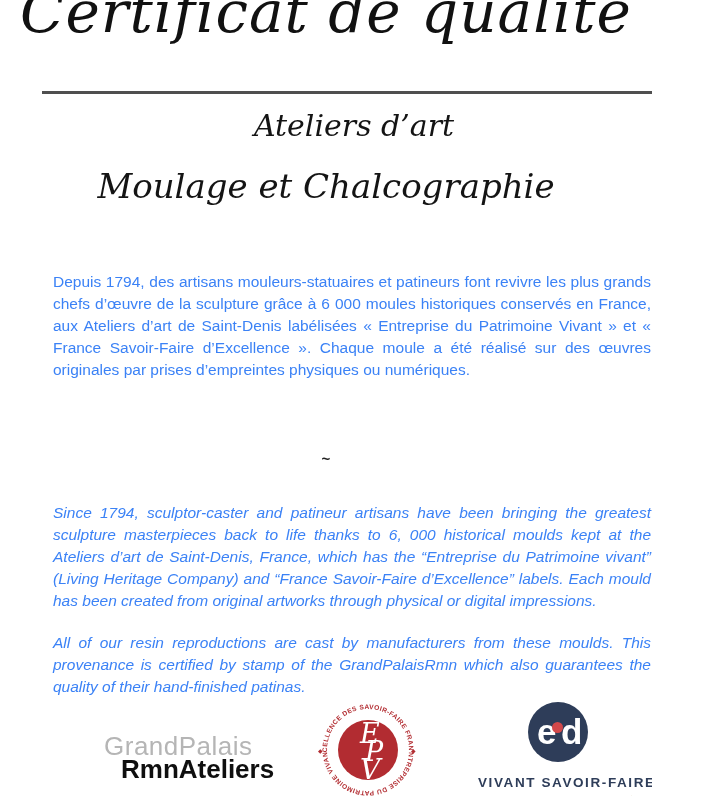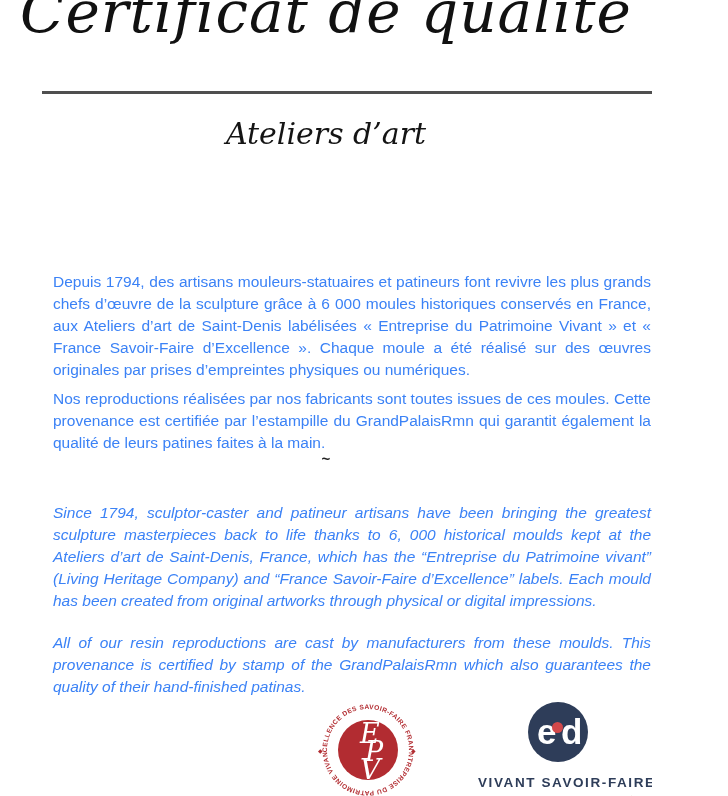--- a/index.html
+++ b/index.html
@@ -38,21 +38,21 @@
   .sub1, .sub2 {
     position: absolute;
     left: 0;
     width: 100%;
     text-align: center;
     font-family: "DejaVu Serif", serif;
     font-style: italic;
     color: #141414;
     white-space: nowrap;
   }
-  .sub1 { top: 116px; font-size: 30px; }
+  .sub1 { top: 108px; font-size: 30px; padding-left: 28px; }
   .sub2 { top: 166px; font-size: 34px; }
   
   .para {
     position: absolute;
     left: 53px;
     width: 598px;
     text-align: justify;
     font-size: 15.5px;
     line-height: 22.2px;
     color: #3b82f6;
@@ -107,27 +107,31 @@
   }
 </style>
 </head>
 <body>
 
 <div class="page">
 
   <div class="title">Certificat de qualité</div>
   <div class="rule"></div>
   <div class="sub1">Ateliers d’art</div>
+  <div class="sub2">Moulage et Chalcographie</div>
 
   <p class="para fr" id="fr1">Depuis 1794, des artisans mouleurs-statuaires et patineurs font revivre les plus grands chefs d’œuvre de la sculpture grâce à 6 000 moules historiques conservés en France, aux Ateliers d’art de Saint-Denis labélisées « Entreprise du Patrimoine Vivant » et « France Savoir-Faire d’Excellence ». Chaque moule a été réalisé sur des œuvres originales par prises d’empreintes physiques ou numériques.</p>
-  <p class="para fr" id="fr2">Nos reproductions réalisées par nos fabricants sont toutes issues de ces moules. Cette provenance est certifiée par l’estampille du GrandPalaisRmn qui garantit également la qualité de leurs patines faites à la main.</p>
   <div class="tilde">~</div>
   <p class="para en" id="en1">Since 1794, sculptor-caster and patineur artisans have been bringing the greatest sculpture masterpieces back to life thanks to 6, 000 historical moulds kept at the Ateliers d’art de Saint-Denis, France, which has the “Entreprise du Patrimoine vivant” (Living Heritage Company) and “France Savoir-Faire d’Excellence” labels. Each mould has been created from original artworks through physical or digital impressions.</p>
   <p class="para en" id="en2">All of our resin reproductions are cast by manufacturers from these moulds. This provenance is certified by stamp of the GrandPalaisRmn which also guarantees the quality of their hand-finished patinas.</p>
 
+  <div class="logo-gp">
+    <div class="gp1">GrandPalais</div>
+    <div class="gp2">RmnAteliers</div>
+  </div>
 
   <div class="logo-epv">
     <svg width="104" height="104" viewBox="0 0 104 104">
       <defs>
         <path id="epvTop" d="M 11 52 A 41 41 0 0 1 93 52" fill="none"></path>
         <path id="epvBottom" d="M 93 52 A 41 41 0 0 1 11 52" fill="none"></path>
       </defs>
       <circle cx="52" cy="52" r="30" fill="#b22c31"></circle>
       <text font-size="6.6" font-weight="bold" letter-spacing="0.4" fill="#b22c31" font-family="Liberation Sans, sans-serif">
         <textPath href="#epvTop" startOffset="50%" text-anchor="middle">L’EXCELLENCE DES SAVOIR-FAIRE FRANÇAIS</textPath>

